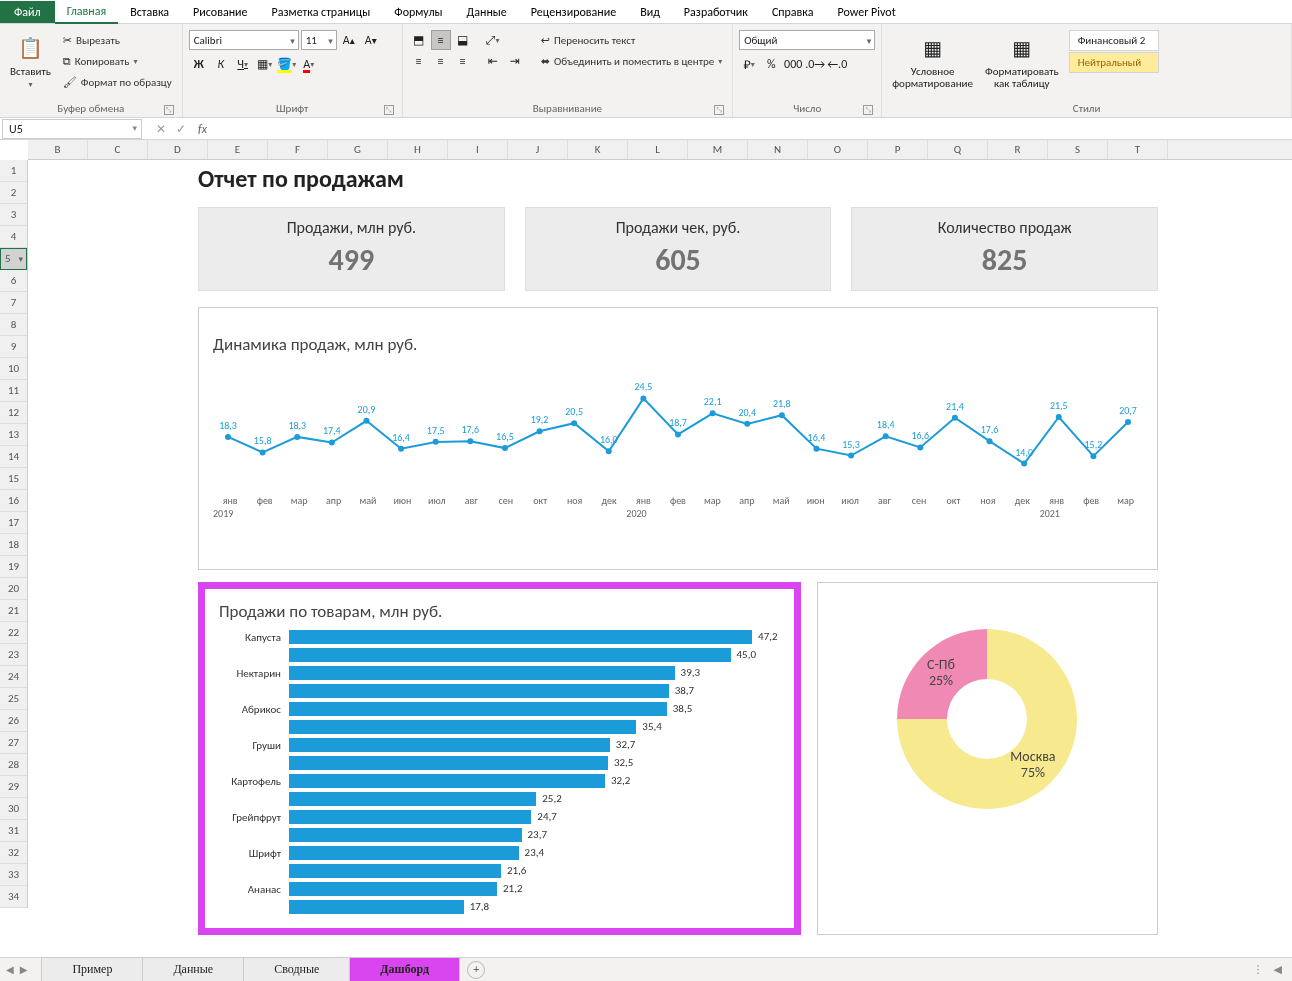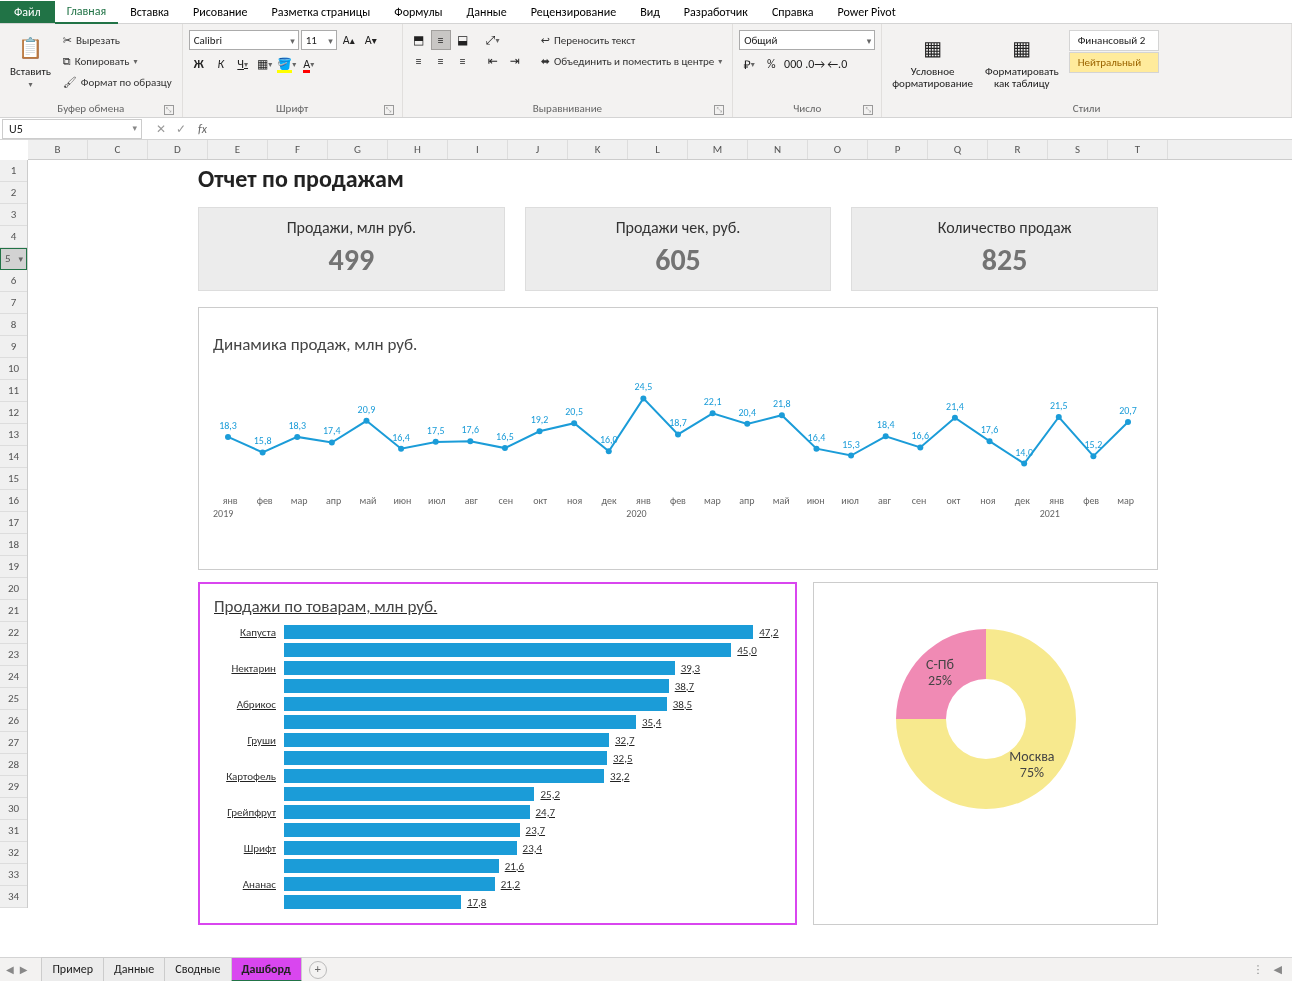--- a/index.html
+++ b/index.html
@@ -59,36 +59,36 @@
 .chart-title { font-size: 17px; color: #444; margin-bottom: 6px; }
 
 .line-chart { position: relative; height: 200px; }
 .line-svg { width: 100%; height: 130px; }
 .line-xaxis { display: flex; font-size: 10px; color: #666; }
 .line-xlbl { flex: 1; text-align: center; }
 .line-xyears { display: flex; font-size: 10px; color: #666; }
 .line-xyear { text-align: left; }
 
 .row-charts { display: flex; gap: 16px; margin-top: 12px; }
-.bar-chart-box { flex: 1.8; border: 2px solid #d946ef; padding: 12px 14px; text-decoration: underline; }
+.bar-chart-box { flex: 1.8; border: 7px solid #d946ef; padding: 12px 14px; }
 .donut-box { flex: 1; border: 1px solid #ccc; padding: 12px 14px; }
 .bar-row { display: flex; align-items: center; height: 18px; font-size: 11px; }
 .bar-cat { width: 70px; text-align: right; padding-right: 8px; color: #333; }
-.bar-track { flex: 1; display: flex; align-items: center; }
+.bar-track { flex: 1; display: flex; align-items: flex-start; }
 .bar-fill { height: 14px; background: #1b9cd8; }
 .bar-val { margin-left: 6px; color: #333; }
 
 .donut-svg { display: block; margin: 14px auto 0; }
 .donut-lbl { font-size: 14px; fill: #444; }
 
 
 .sheet-tabs { position: absolute; bottom: 0; left: 0; right: 0; height: 24px; background: #f3f2f1; border-top: 1px solid #d4d4d4; display: flex; align-items: center; font-size: 12px; padding-left: 6px; }
 .sheet-nav { display: flex; gap: 6px; color: #888; margin-right: 14px; }
 .sheet-nav span { cursor: pointer; font-size: 10px; }
-.sheet-tab { padding: 4px 10px; border: 1px solid #ccc; border-bottom: none; background: #ececec; cursor: pointer; margin-right: -1px; }
+.sheet-tab { padding: 4px 30px; border: 1px solid #ccc; border-bottom: none; background: #ececec; cursor: pointer; margin-right: -1px; font-family: Liberation Serif, serif; }
 .sheet-tab.active { background: #d946ef; border-bottom: 2px solid #217346; font-weight: 600; }
 .add-sheet { margin-left: 8px; width: 18px; height: 18px; border: 1px solid #bbb; border-radius: 50%; text-align: center; line-height: 15px; color: #666; cursor: pointer; }
 .tabs-right { margin-left: auto; display: flex; align-items: center; gap: 10px; color: #888; padding-right: 10px; font-size: 11px; }
 </style>
 </head>
 <body>
 
 <div class="ribbon-tabs" id="ribbon-tabs">
     <div class="ribbon-tab file">Файл</div>
     <div class="ribbon-tab active">Главная</div>

